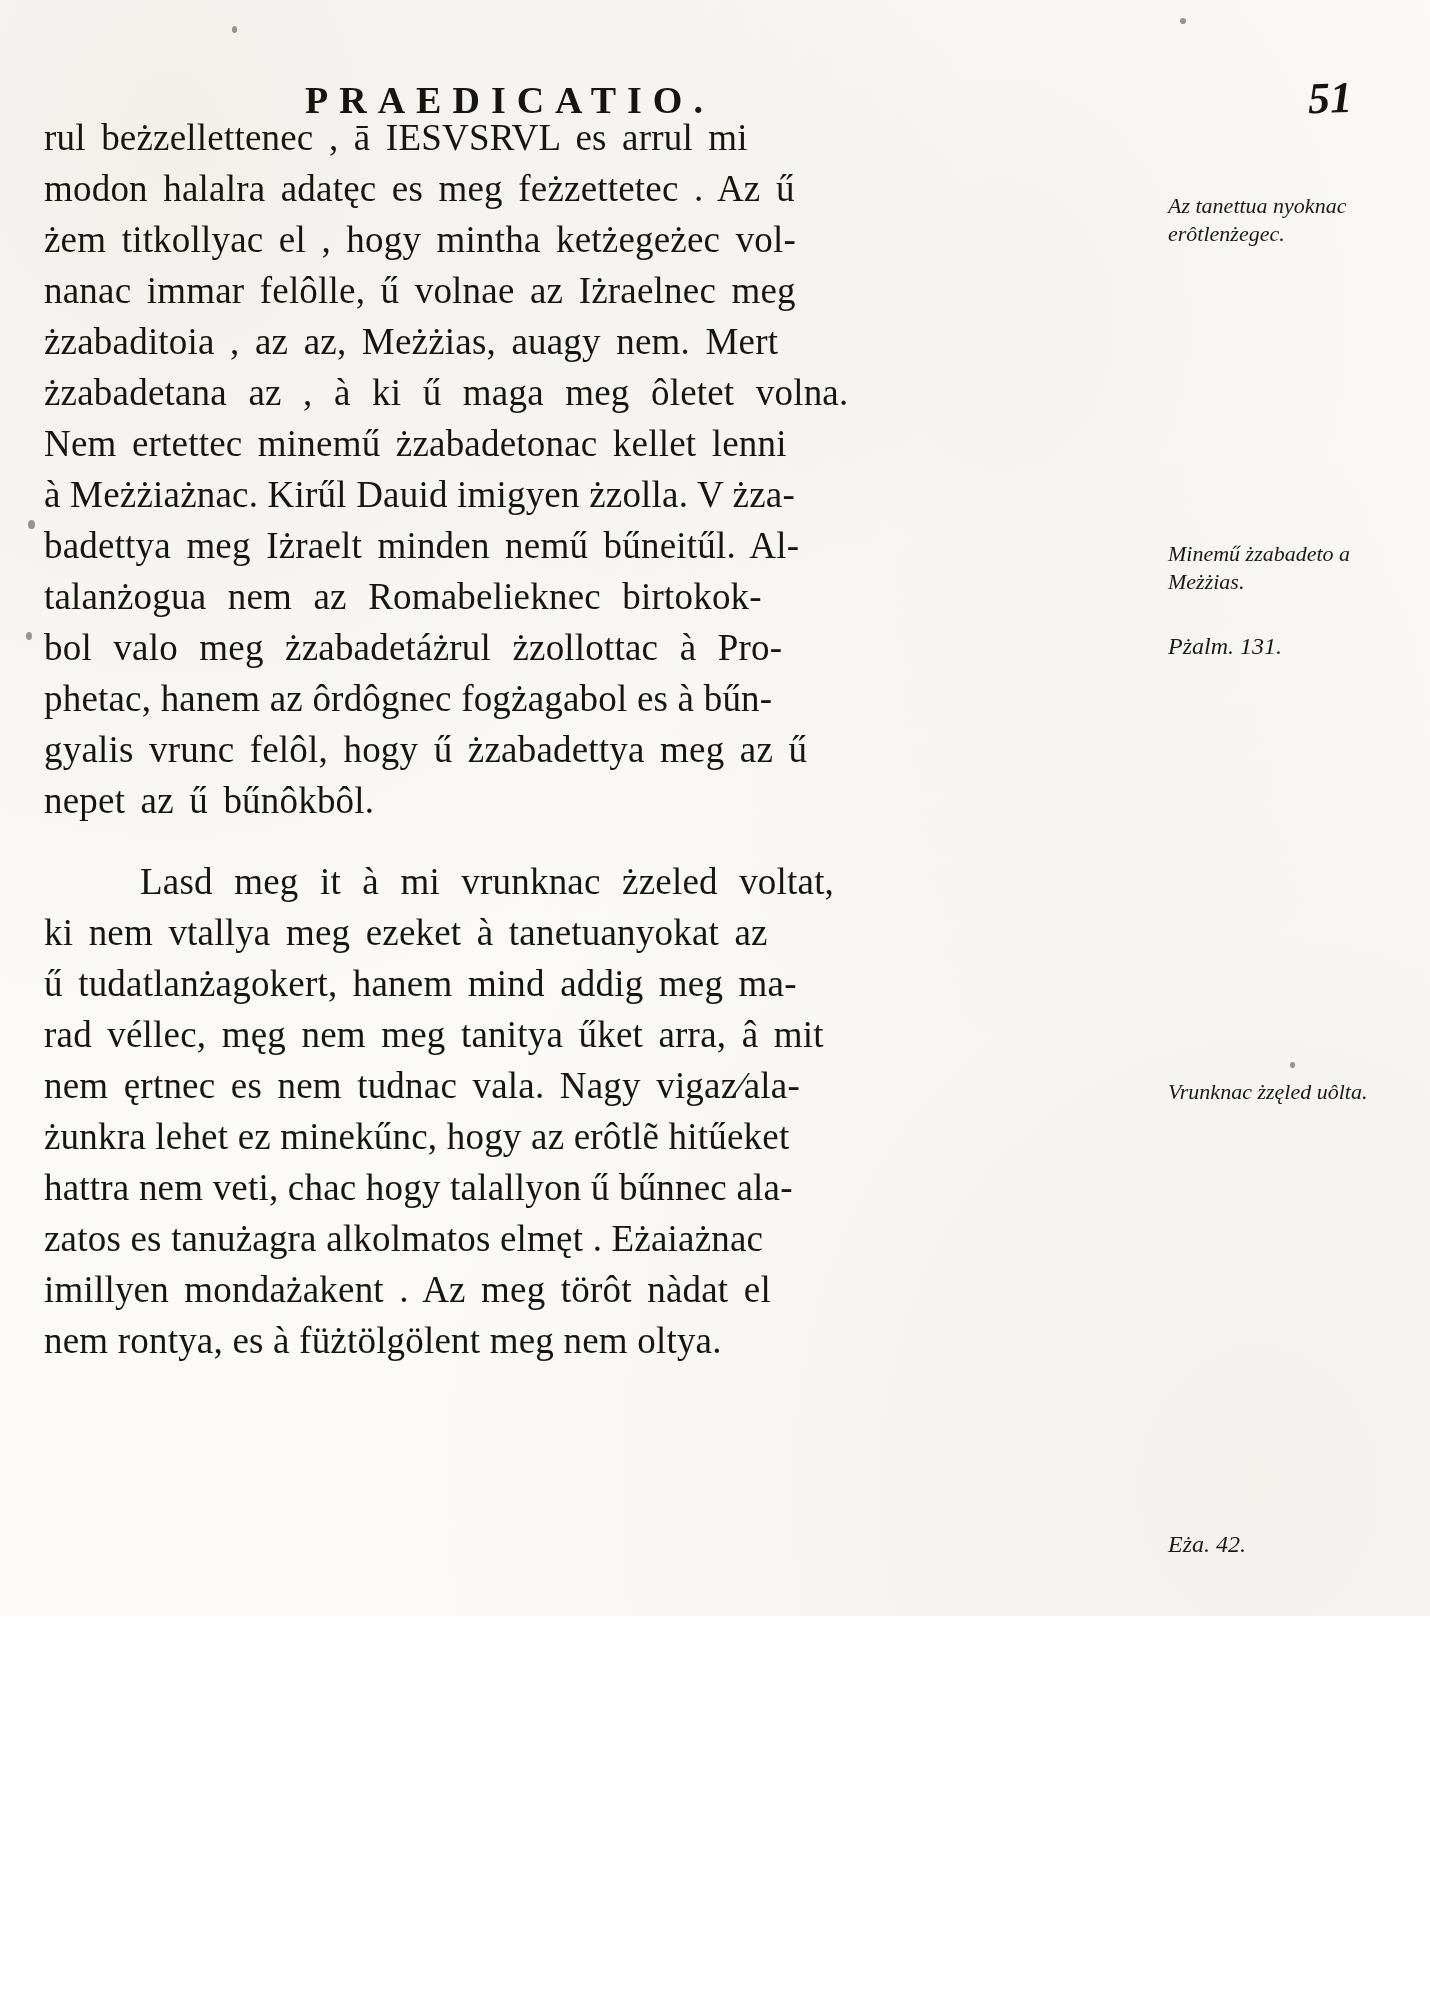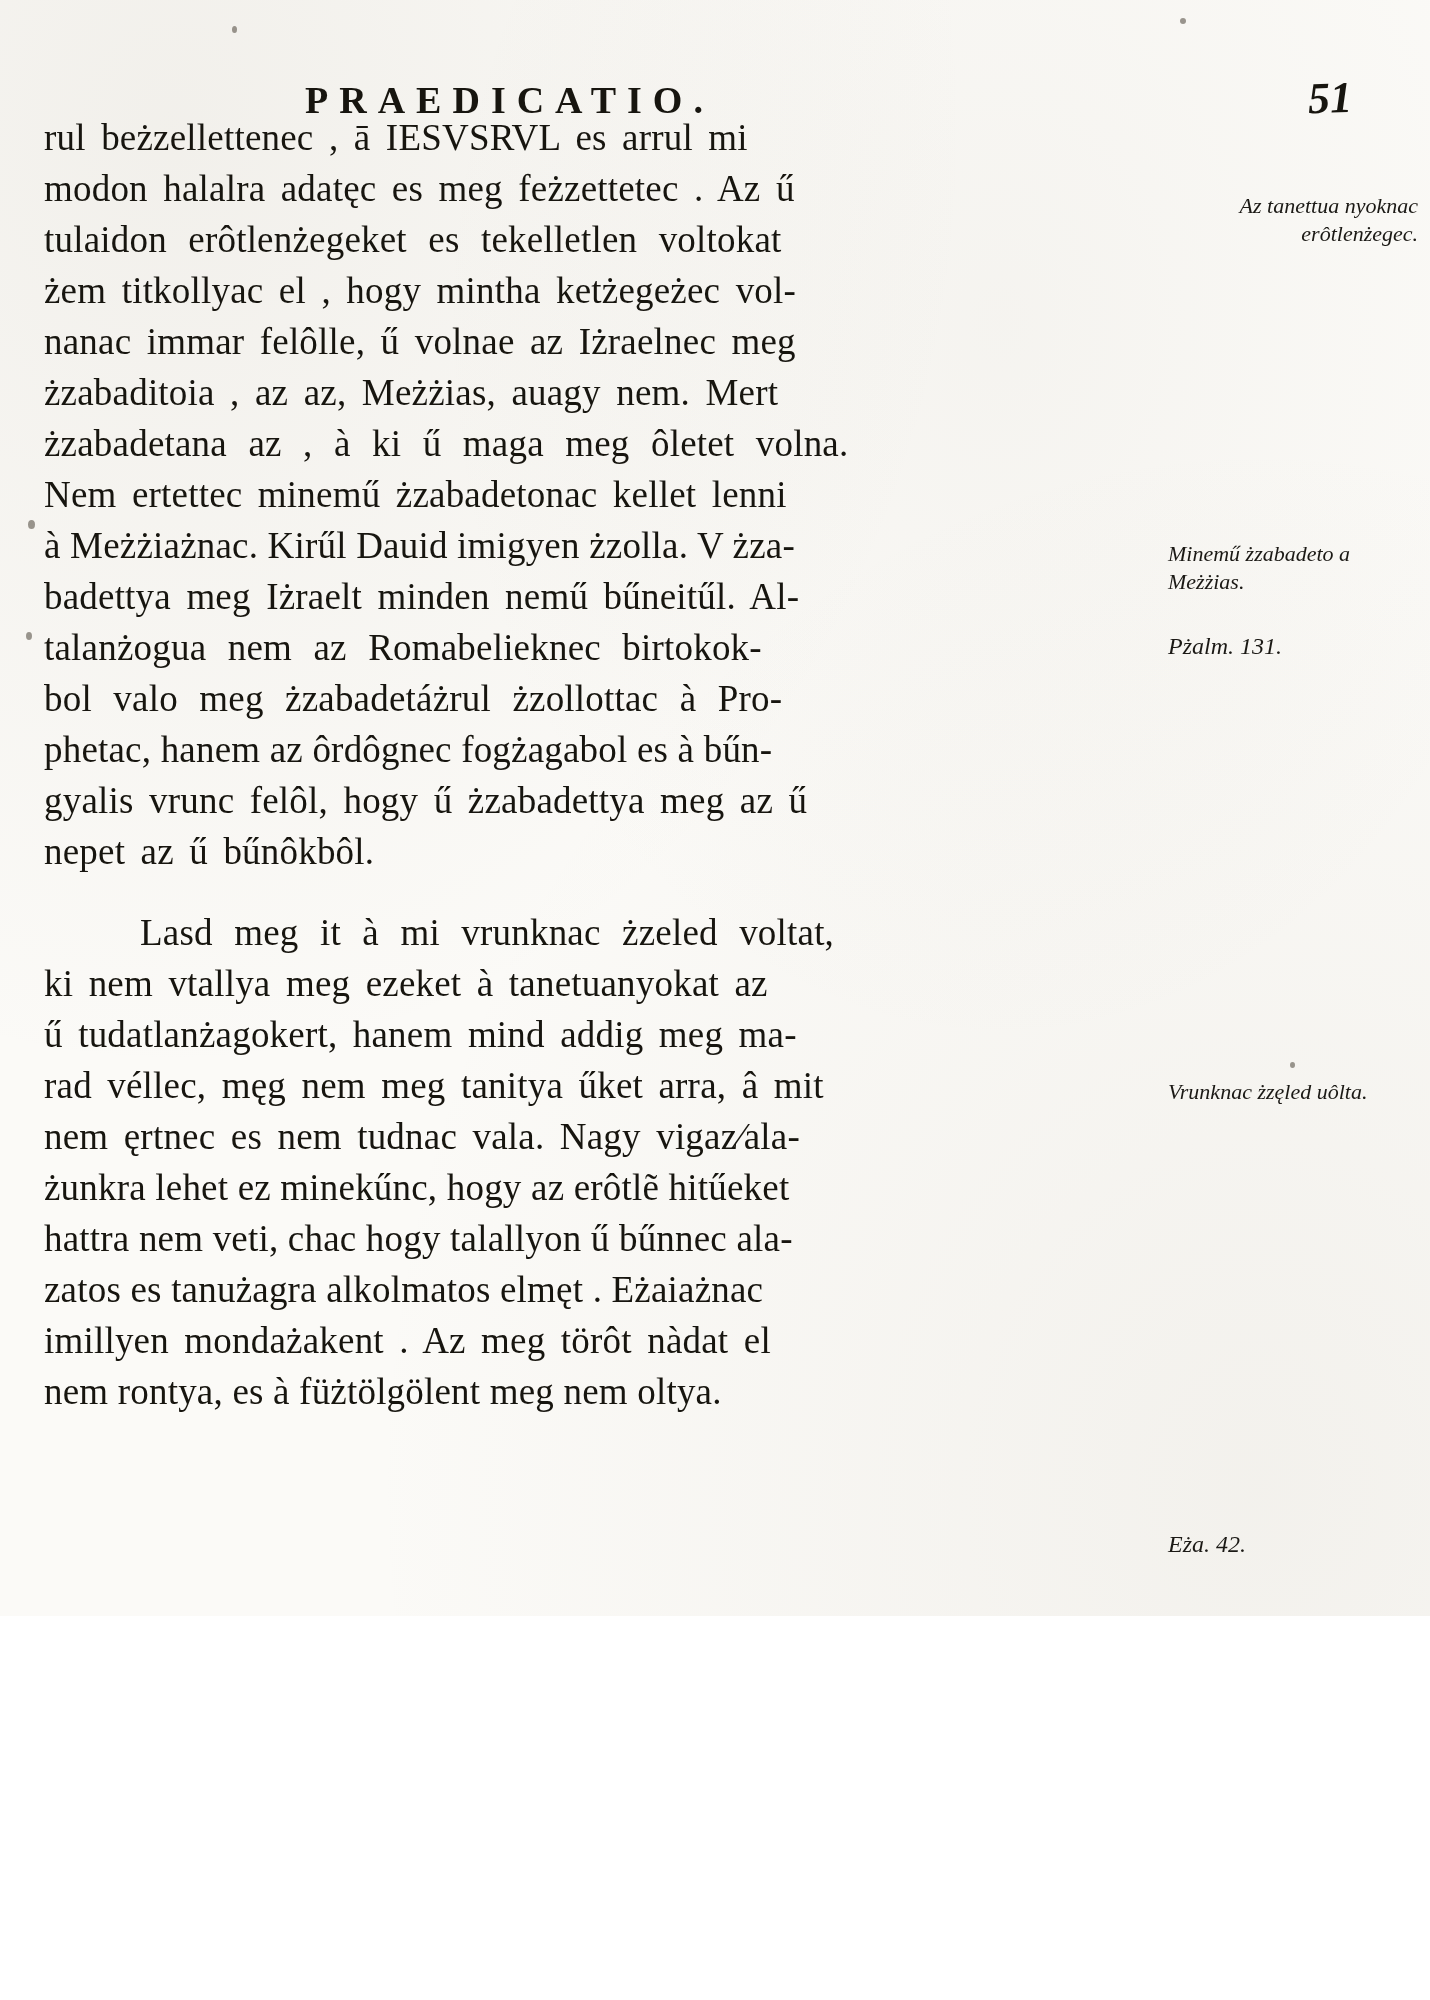--- a/index.html
+++ b/index.html
@@ -86,21 +86,21 @@
   .margin-note {
     position: absolute;
     left: 1168px;
     width: 250px;
     font-size: 22px;
     line-height: 28px;
     font-style: italic;
     font-family: "Liberation Serif", serif;
     color: #1b1915;
   }
-  .mn1 { top: 192px; text-align: right; }
+  .mn1 { top: 192px; }
   .mn2 { top: 540px; }
   .mn3 { top: 632px; font-size: 24px; }
   .mn4 { top: 1078px; }
   .mn5 { top: 1530px; font-size: 24px; }
 
   
   .footer {
     position: absolute;
     left: 44px;
     top: 1898px;
@@ -150,21 +150,20 @@
   <div class="speck" style="left:40px; top:1950px; width:8px; height:6px;"></div>
 
   <div class="header">
     <div class="running-title ink">PRAEDICATIO.</div>
     <div class="folio ink">51</div>
   </div>
 
   <div class="textblock">
     <div class="line ws1 ink">rul beżzellettenec , ā IESVSRVL es arrul mi</div>
     <div class="line ws1 ink">modon halalra adatęc es meg feżzettetec .  Az ű</div>
-    <div class="line ws2 ink">tulaidon erôtlenżegeket  es  tekelletlen  voltokat</div>
     <div class="line ws1 ink">żem titkollyac el ,  hogy  mintha  ketżegeżec vol‐</div>
     <div class="line ws1 ink">nanac immar felôlle, ű volnae az Iżraelnec meg</div>
     <div class="line ws1 ink">żzabaditoia , az az, Meżżias,  auagy nem.    Mert</div>
     <div class="line ws2 ink">żzabadetana az , à ki ű maga meg ôletet volna.</div>
     <div class="line ws1 ink">Nem ertettec minemű żzabadetonac kellet lenni</div>
     <div class="line ink">à Meżżiażnac. Kirűl Dauid imigyen żzolla.  V żza‐</div>
     <div class="line ws1 ink">badettya meg Iżraelt minden nemű bűneitűl.    Al‐</div>
     <div class="line ws2 ink">talanżogua  nem   az  Romabelieknec  birtokok‐</div>
     <div class="line ws2 ink">bol  valo  meg  żzabadetáżrul  żzollottac  à Pro‐</div>
     <div class="line ink">phetac, hanem az ôrdôgnec fogżagabol es à bűn‐</div>

